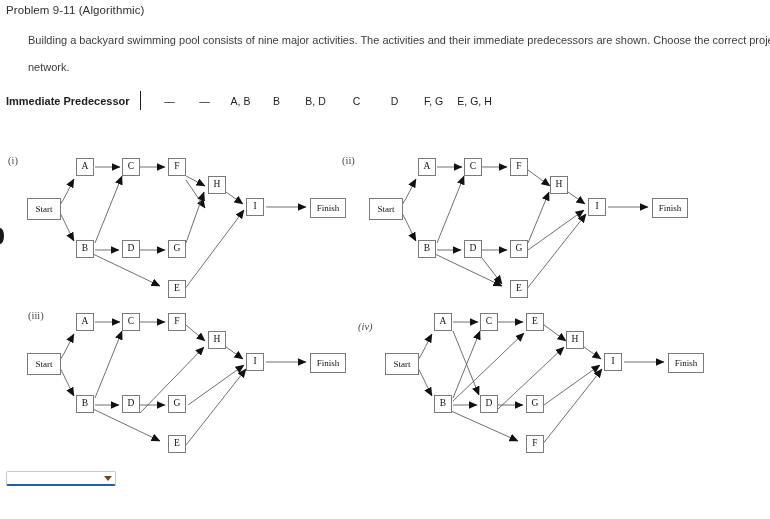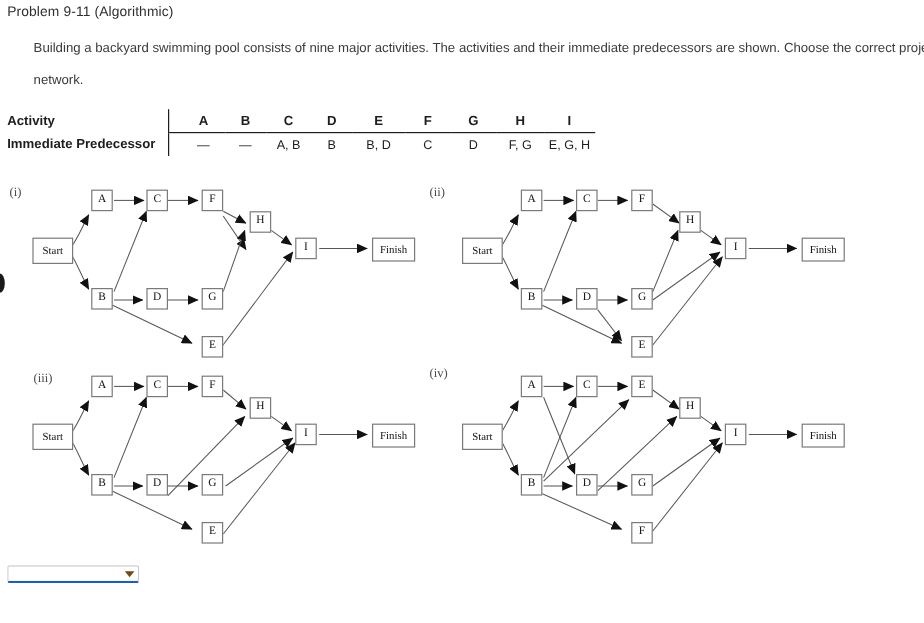--- a/index.html
+++ b/index.html
@@ -154,33 +154,20 @@
 </style>
 </head>
 <body>
 
 <div id="problem-title">Problem 9-11 (Algorithmic)</div>
 
 <div id="problem-statement">Building a backyard swimming pool consists of nine major activities. The activities and their immediate predecessors are shown. Choose the correct project network.</div>
 
 <table id="activity-table">
   <tbody>
-      <tr>
-    <td class="rowlabel">Activity</td>
-    <td class="vrule"></td>
-    <td class="hdr sp-a padcell">A</td>
-    <td class="hdr sp-b">B</td>
-    <td class="hdr sp-c">C</td>
-    <td class="hdr sp-d">D</td>
-    <td class="hdr sp-e">E</td>
-    <td class="hdr sp-f">F</td>
-    <td class="hdr sp-g">G</td>
-    <td class="hdr sp-h">H</td>
-    <td class="hdr sp-i">I</td>
-  </tr>
   <tr>
     <td class="rowlabel">Immediate Predecessor</td>
     <td class="vrule"></td>
     <td class="val sp-a padcell">—</td>
     <td class="val sp-b">—</td>
     <td class="val sp-c">A, B</td>
     <td class="val sp-d">B</td>
     <td class="val sp-e">B, D</td>
     <td class="val sp-f">C</td>
     <td class="val sp-g">D</td>
@@ -225,21 +212,21 @@
   <div class="node-box" style="left:168px; top:90px; width:18px; height:18px;">G</div>
   <div class="node-box" style="left:168px; top:130px; width:18px; height:18px;">E</div>
   <div class="node-box" style="left:208px; top:26px; width:18px; height:18px;">H</div>
   <div class="node-box" style="left:246px; top:48px; width:18px; height:18px;">I</div>
   <div class="node-box wide" style="left:310px; top:48px; width:36px; height:20px;">Finish</div>
   <svg class="net-svg" width="360" height="150">
     <path d="M266,57 L306,57" stroke="#555" stroke-width="0.85" fill="none" marker-end="url(#ah1)"></path>
   </svg>
 </div>
 
-<div class="diagram" id="diagram-ii" style="left:352px; top:150px; width:418px; height:150px;">
+<div class="diagram" id="diagram-ii" style="left:336px; top:150px; width:418px; height:150px;">
   <div class="diagram-label" style="left:6px; top:5px;">(ii)</div>
   <svg class="net-svg" width="418" height="150">
     <g stroke="#555" stroke-width="0.85" fill="none" marker-end="url(#ah1)">
       <path d="M66,55 C72,46 76,36 80,29"></path>
       <path d="M66,63 C72,74 76,84 80,91"></path>
       <path d="M101,17 L126,17"></path>
       <path d="M101,93 L128,26"></path>
       <path d="M101,100 L125,100"></path>
       <path d="M99,104 L166,136"></path>
       <path d="M146,17 L171,17"></path>
@@ -297,21 +284,21 @@
   <div class="node-box" style="left:168px; top:130px; width:18px; height:18px;">E</div>
   <div class="node-box" style="left:208px; top:26px; width:18px; height:18px;">H</div>
   <div class="node-box" style="left:246px; top:48px; width:18px; height:18px;">I</div>
   <div class="node-box wide" style="left:310px; top:48px; width:36px; height:20px;">Finish</div>
   <svg class="net-svg" width="360" height="150">
     <path d="M266,57 L306,57" stroke="#555" stroke-width="0.85" fill="none" marker-end="url(#ah1)"></path>
   </svg>
 </div>
 
 <div class="diagram" id="diagram-iv" style="left:352px; top:305px; width:418px; height:155px;">
-  <div class="diagram-label" style="left:6px; top:1px;">(iv)</div>
+  <div class="diagram-label" style="left:6px; top:16px;font-style:italic;">(iv)</div>
   <svg class="net-svg" width="418" height="155">
     <g stroke="#555" stroke-width="0.85" fill="none" marker-end="url(#ah1)">
       <path d="M66,55 C72,46 76,36 80,29"></path>
       <path d="M66,63 C72,74 76,84 80,91"></path>
       <path d="M101,17 L126,17"></path>
       <path d="M101,26 L127,90"></path>
       <path d="M101,93 L128,26"></path>
       <path d="M101,100 L125,100"></path>
       <path d="M101,96 L172,28"></path>
       <path d="M99,106 L166,136"></path>

